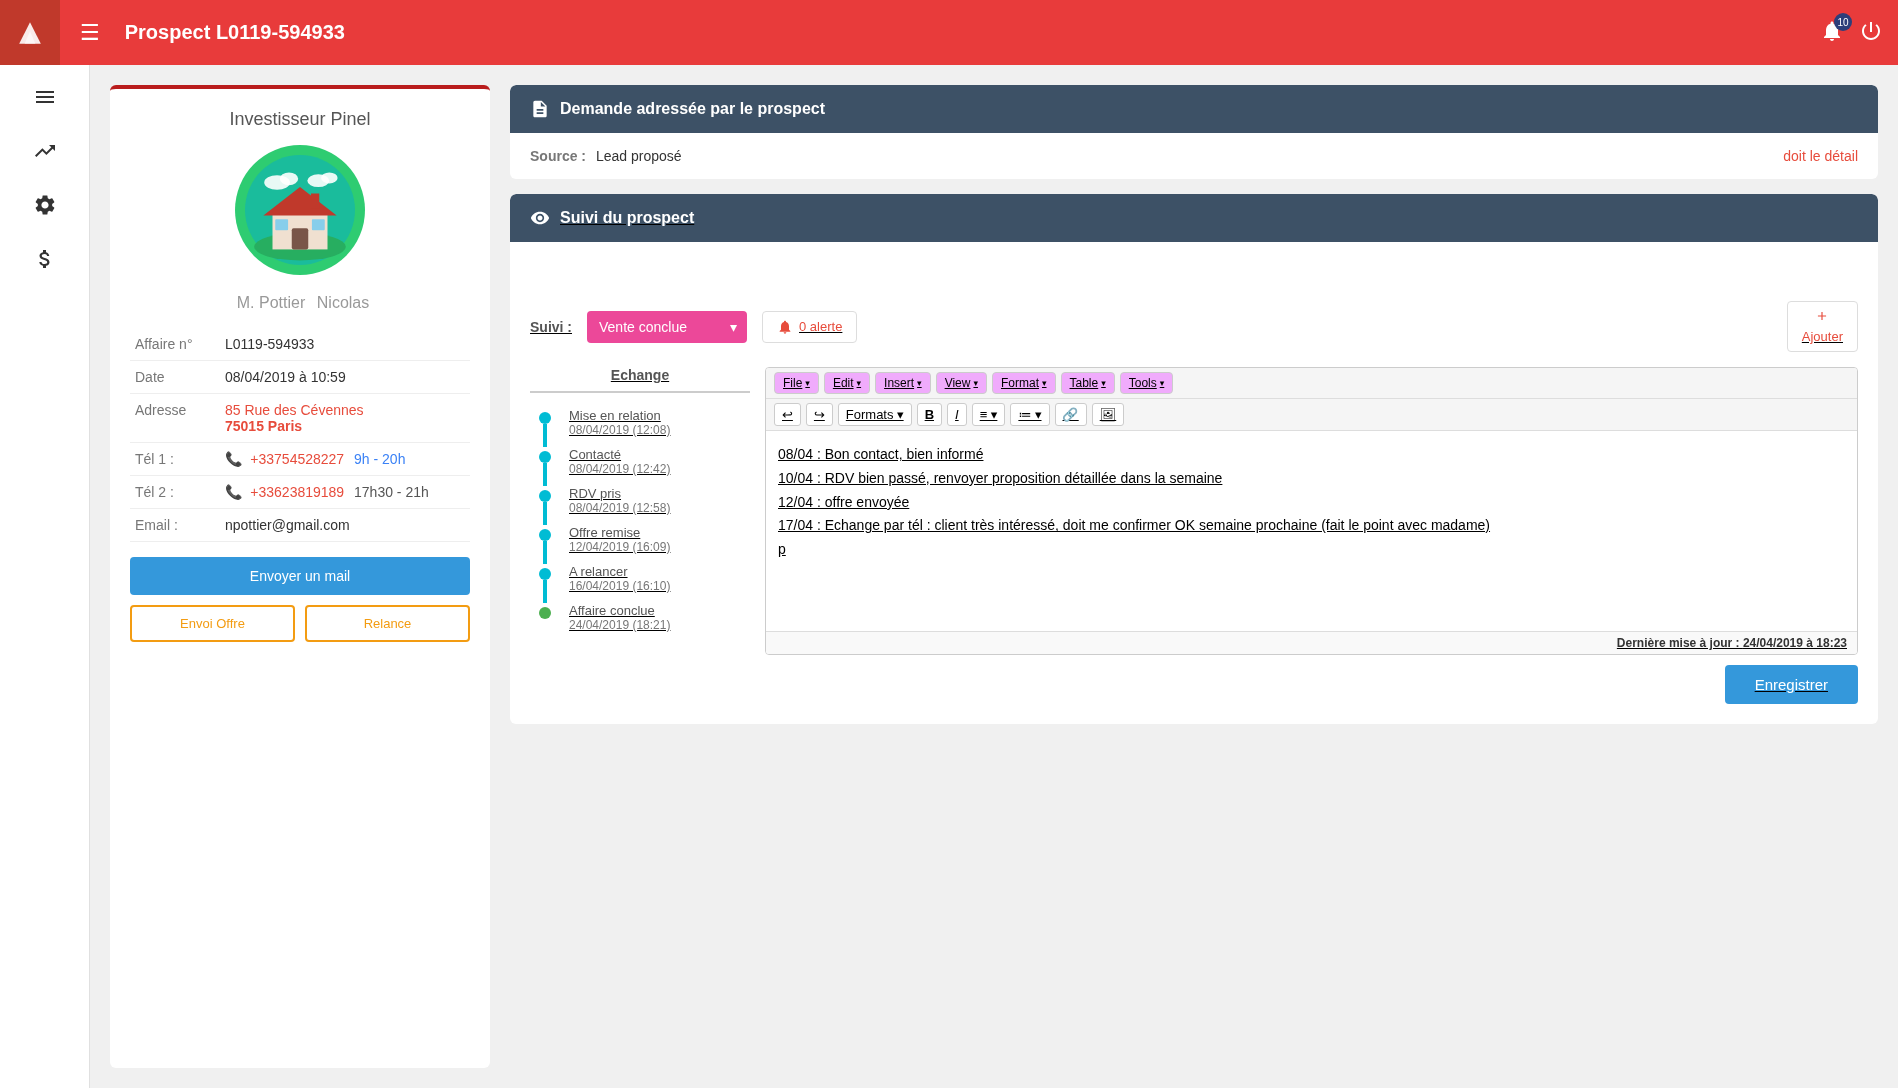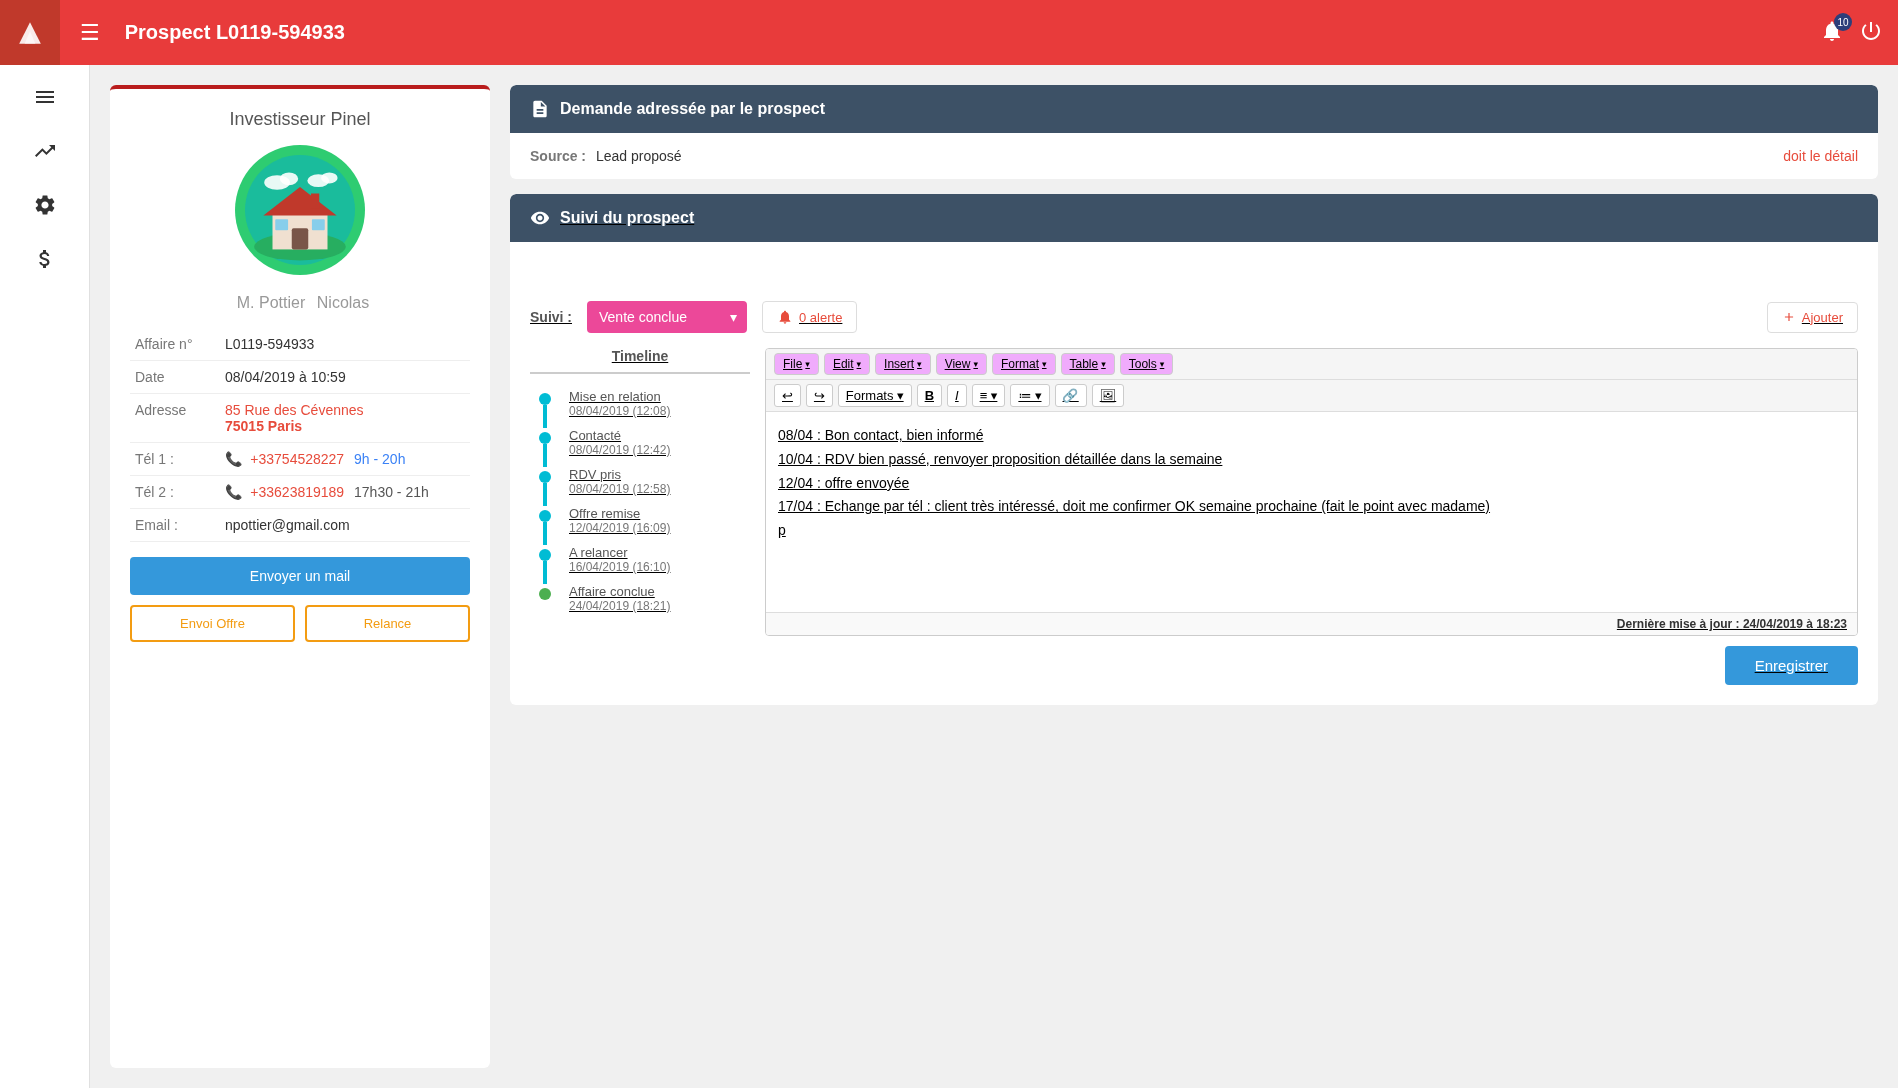--- a/index.html
+++ b/index.html
@@ -196,20 +196,21 @@
       border: 1px solid #ddd;
       border-radius: 4px;
       padding: 7px 14px;
       cursor: pointer;
       display: flex;
       align-items: center;
       gap: 6px;
       color: #e74c3c;
       font-size: 13px;
       margin-left: auto;
+      flex-direction: column;
     }
     .ajouter-btn svg { width: 14px; height: 14px; fill: #e74c3c; }
 
     
     .timeline-editor { display: flex; gap: 15px; }
 
     
     .timeline { width: 220px; min-width: 220px; }
     .timeline-title { text-align: center; font-weight: bold; color: #555; margin-bottom: 15px; border-bottom: 2px solid #ccc; padding-bottom: 8px; }
     .timeline-items { display: flex; flex-direction: column; gap: 0; }
@@ -475,21 +476,21 @@
               <svg viewBox="0 0 24 24">
                   <path d="M19 13H13v6h-2v-6H5v-2h6V5h2v6h6v2z"></path>
                 </svg>
               <span>Ajouter</span>
             </button>
           </div>
 
           <div class="timeline-editor">
 
             <div class="timeline">
-              <div class="timeline-title">Timeline</div>
+              <div class="timeline-title">Echange</div>
               <div class="timeline-items" id="timeline-container">
                   <div class="timeline-item">
                     <div class="timeline-bar-col">
                       <div class="tl-dot" style="background: rgb(0, 188, 212);"></div>
                       <div class="tl-line" style="background: rgb(0, 188, 212);"></div>
                     </div>
                     <div class="timeline-content">
                       <div class="tl-step">Mise en relation</div>
                       <div class="tl-date">08/04/2019 (12:08)</div>
                     </div>

